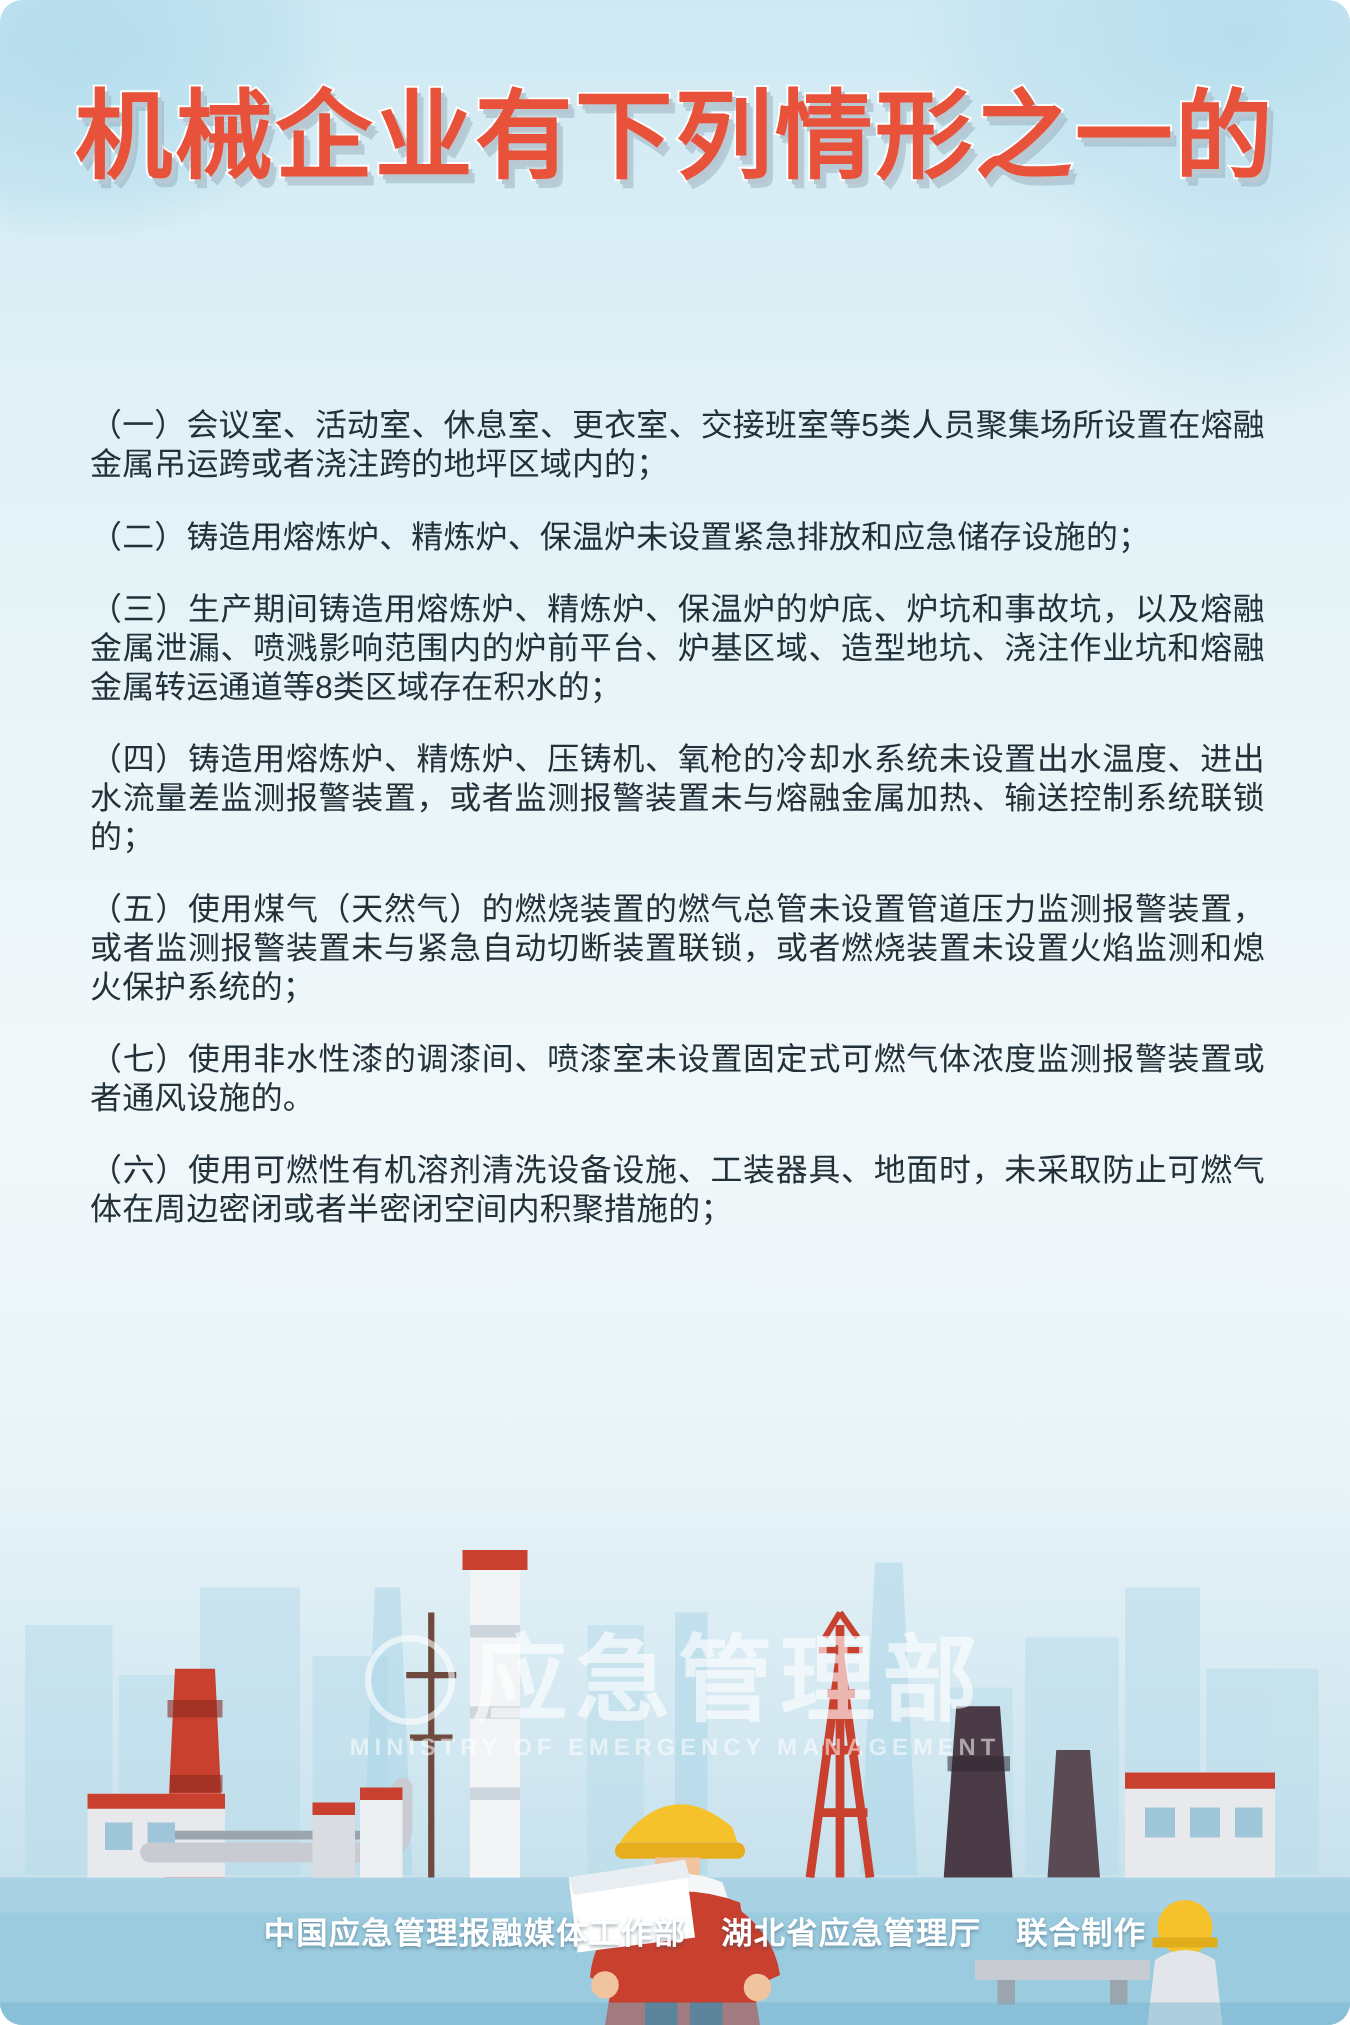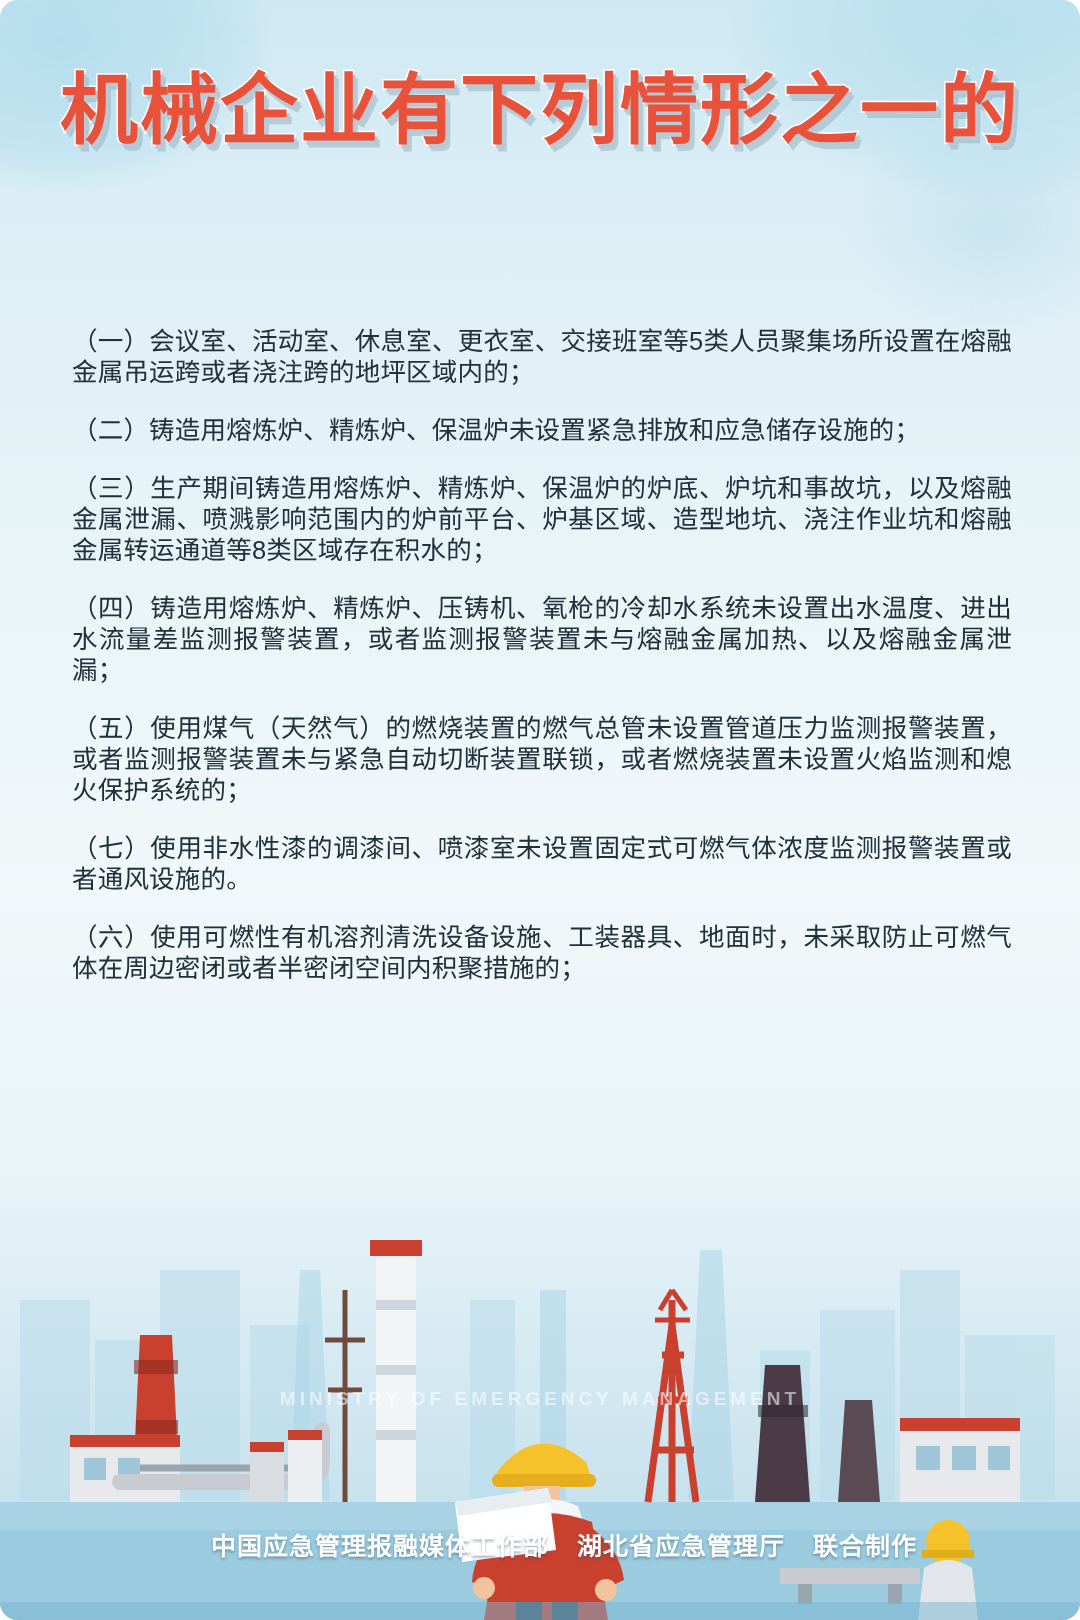--- a/index.html
+++ b/index.html
@@ -162,27 +162,30 @@
   <div class="blob blob-r2"></div>
 
   <div class="title-wrap">
     <div class="title-line">机械企业有下列情形之一的</div>
   </div>
 
   <div class="content">
     <p class="clause">（一）会议室、活动室、休息室、更衣室、交接班室等5类人员聚集场所设置在熔融金属吊运跨或者浇注跨的地坪区域内的；</p>
     <p class="clause">（二）铸造用熔炼炉、精炼炉、保温炉未设置紧急排放和应急储存设施的；</p>
     <p class="clause">（三）生产期间铸造用熔炼炉、精炼炉、保温炉的炉底、炉坑和事故坑，以及熔融金属泄漏、喷溅影响范围内的炉前平台、炉基区域、造型地坑、浇注作业坑和熔融金属转运通道等8类区域存在积水的；</p>
-    <p class="clause">（四）铸造用熔炼炉、精炼炉、压铸机、氧枪的冷却水系统未设置出水温度、进出水流量差监测报警装置，或者监测报警装置未与熔融金属加热、以及熔融金属泄漏；</p>
+    <p class="clause">（四）铸造用熔炼炉、精炼炉、压铸机、氧枪的冷却水系统未设置出水温度、进出水流量差监测报警装置，或者监测报警装置未与熔融金属加热、输送控制系统联锁的；</p>
     <p class="clause">（五）使用煤气（天然气）的燃烧装置的燃气总管未设置管道压力监测报警装置，或者监测报警装置未与紧急自动切断装置联锁，或者燃烧装置未设置火焰监测和熄火保护系统的；</p>
     <p class="clause">（七）使用非水性漆的调漆间、喷漆室未设置固定式可燃气体浓度监测报警装置或者通风设施的。</p>
     <p class="clause">（六）使用可燃性有机溶剂清洗设备设施、工装器具、地面时，未采取防止可燃气体在周边密闭或者半密闭空间内积聚措施的；</p>
   </div>
 
   <div class="watermark">
+    <div class="wm-main">
+      <span class="wm-badge"></span><span>应急管理部</span>
+    </div>
     <div class="wm-sub">MINISTRY OF EMERGENCY MANAGEMENT</div>
   </div>
 
   <div class="scene">
     <svg width="1080" height="470" viewBox="0 0 1080 470" xmlns="http://www.w3.org/2000/svg" aria-hidden="true">
 
       <g opacity="0.55" fill="#b9dcea">
         <rect x="20" y="150" width="70" height="200"></rect>
         <rect x="95" y="190" width="55" height="160"></rect>
         <rect x="160" y="120" width="80" height="230"></rect>

